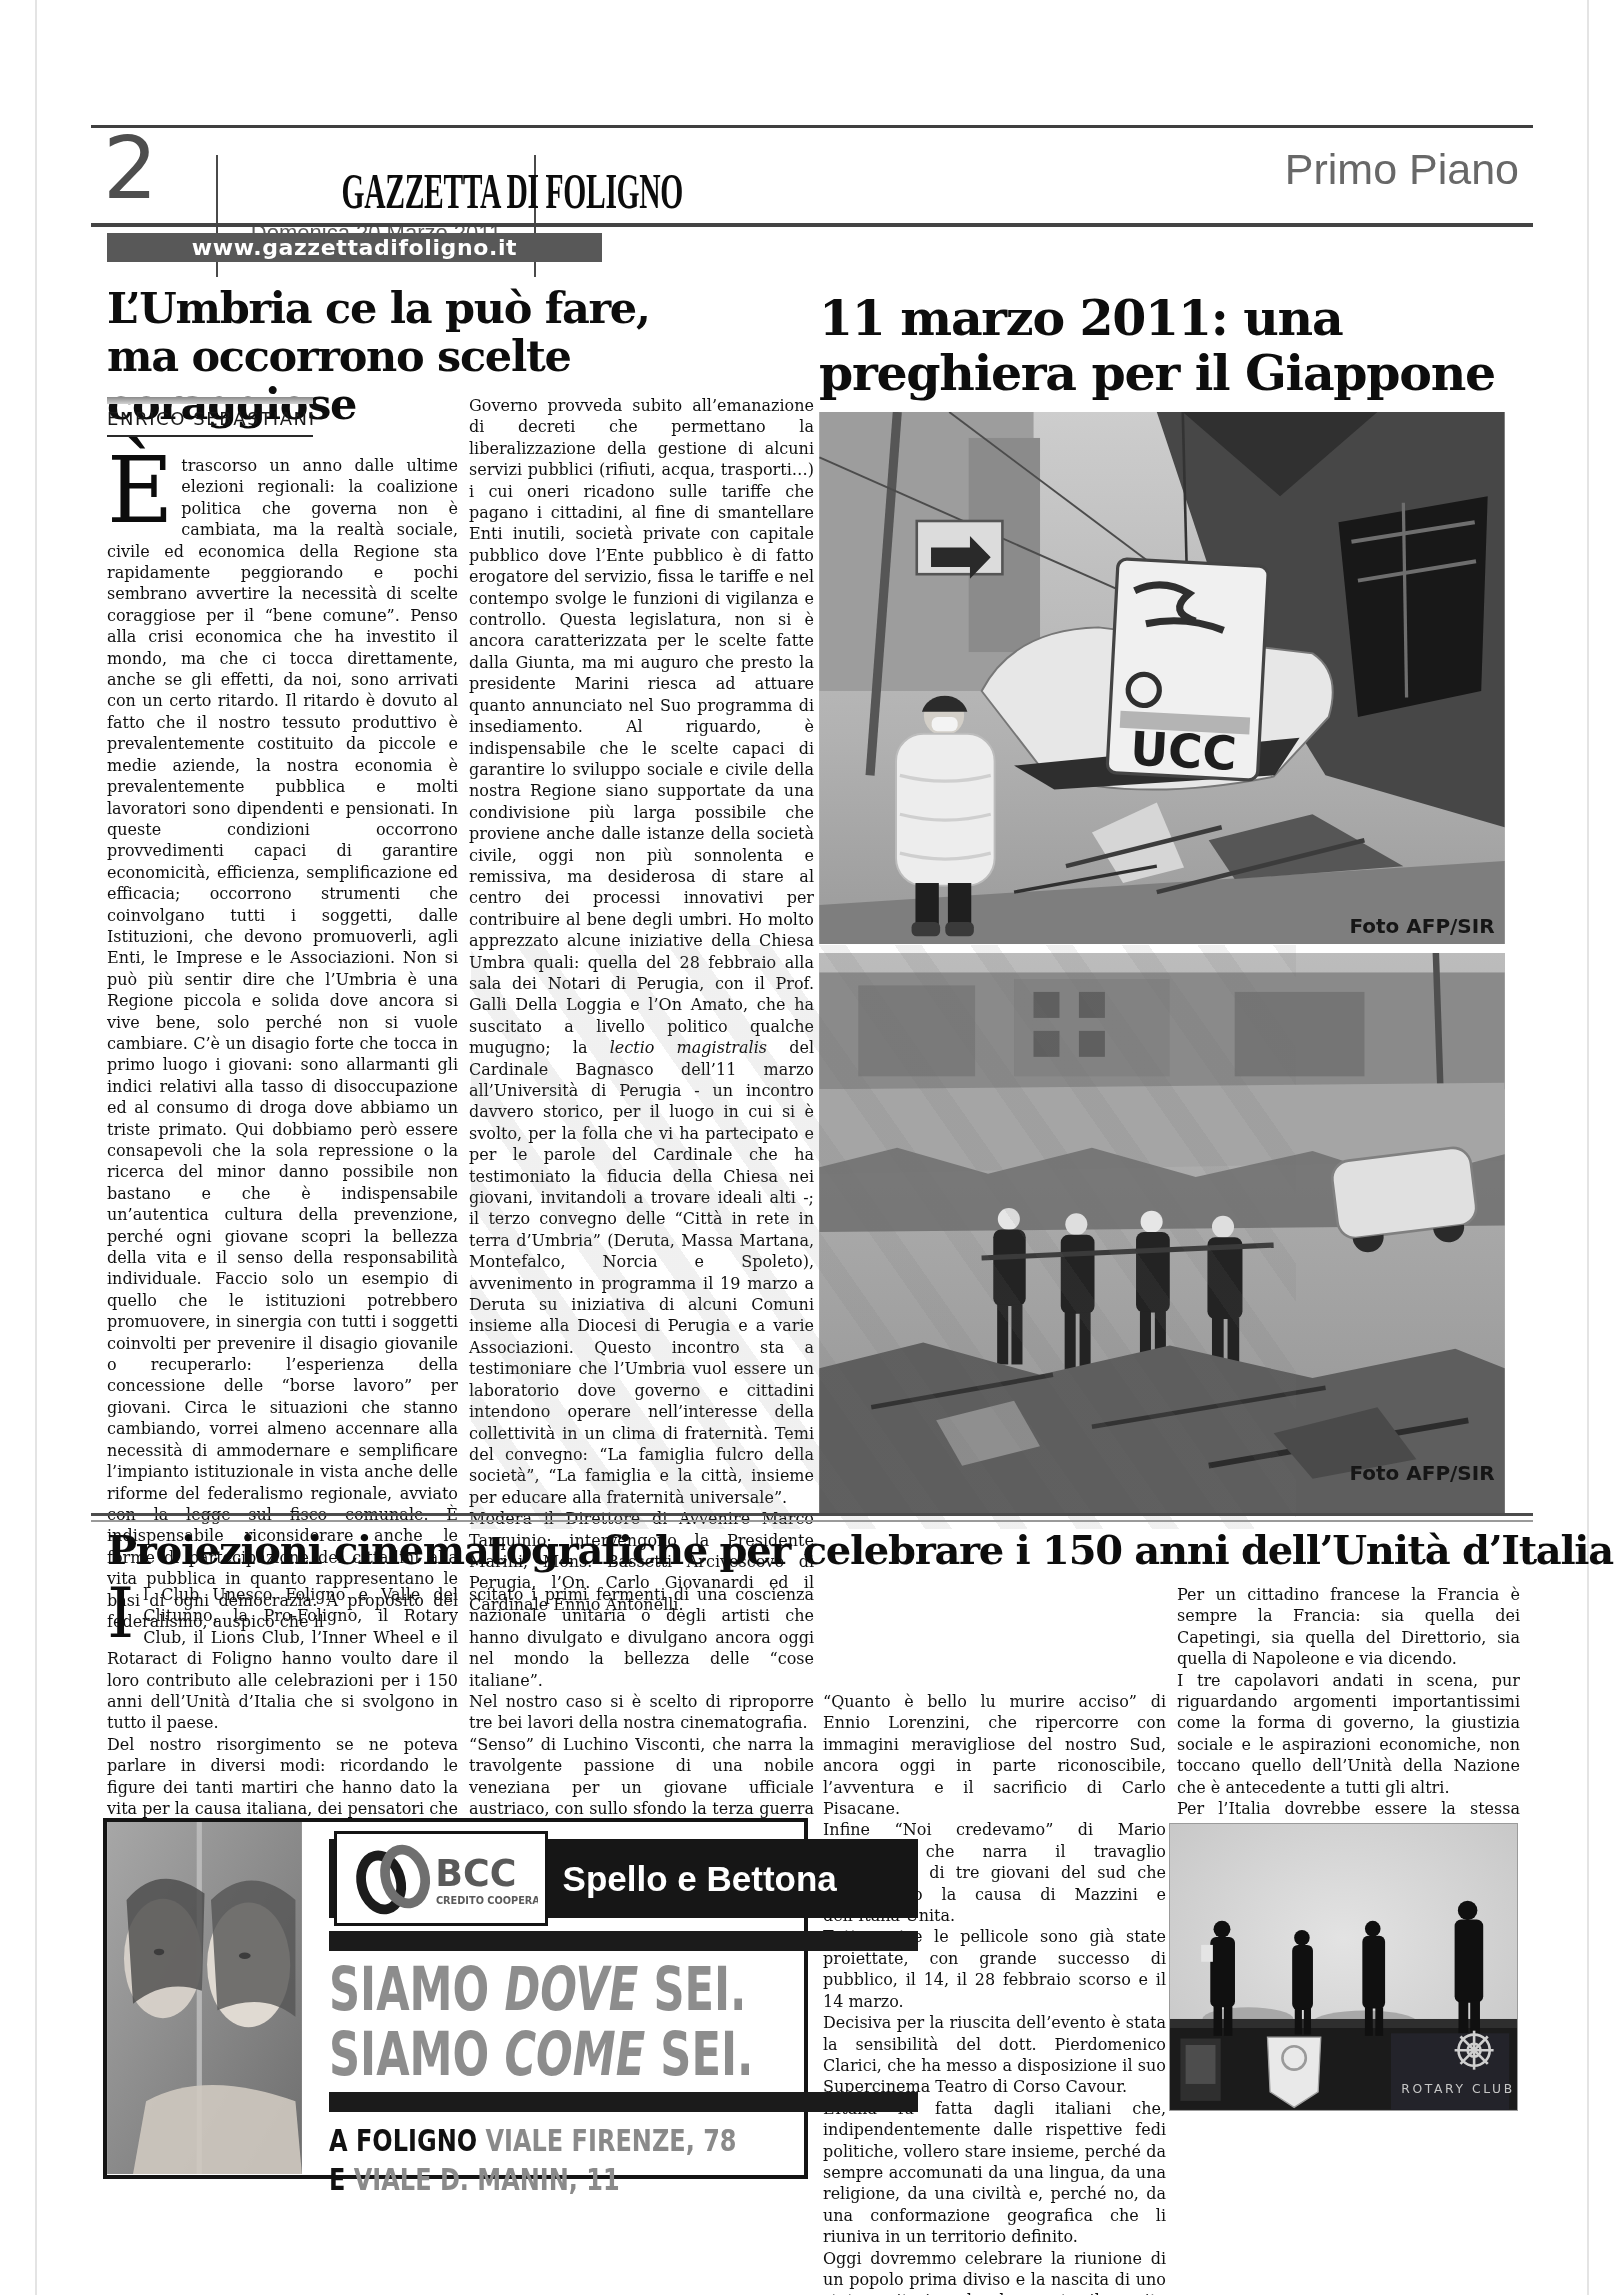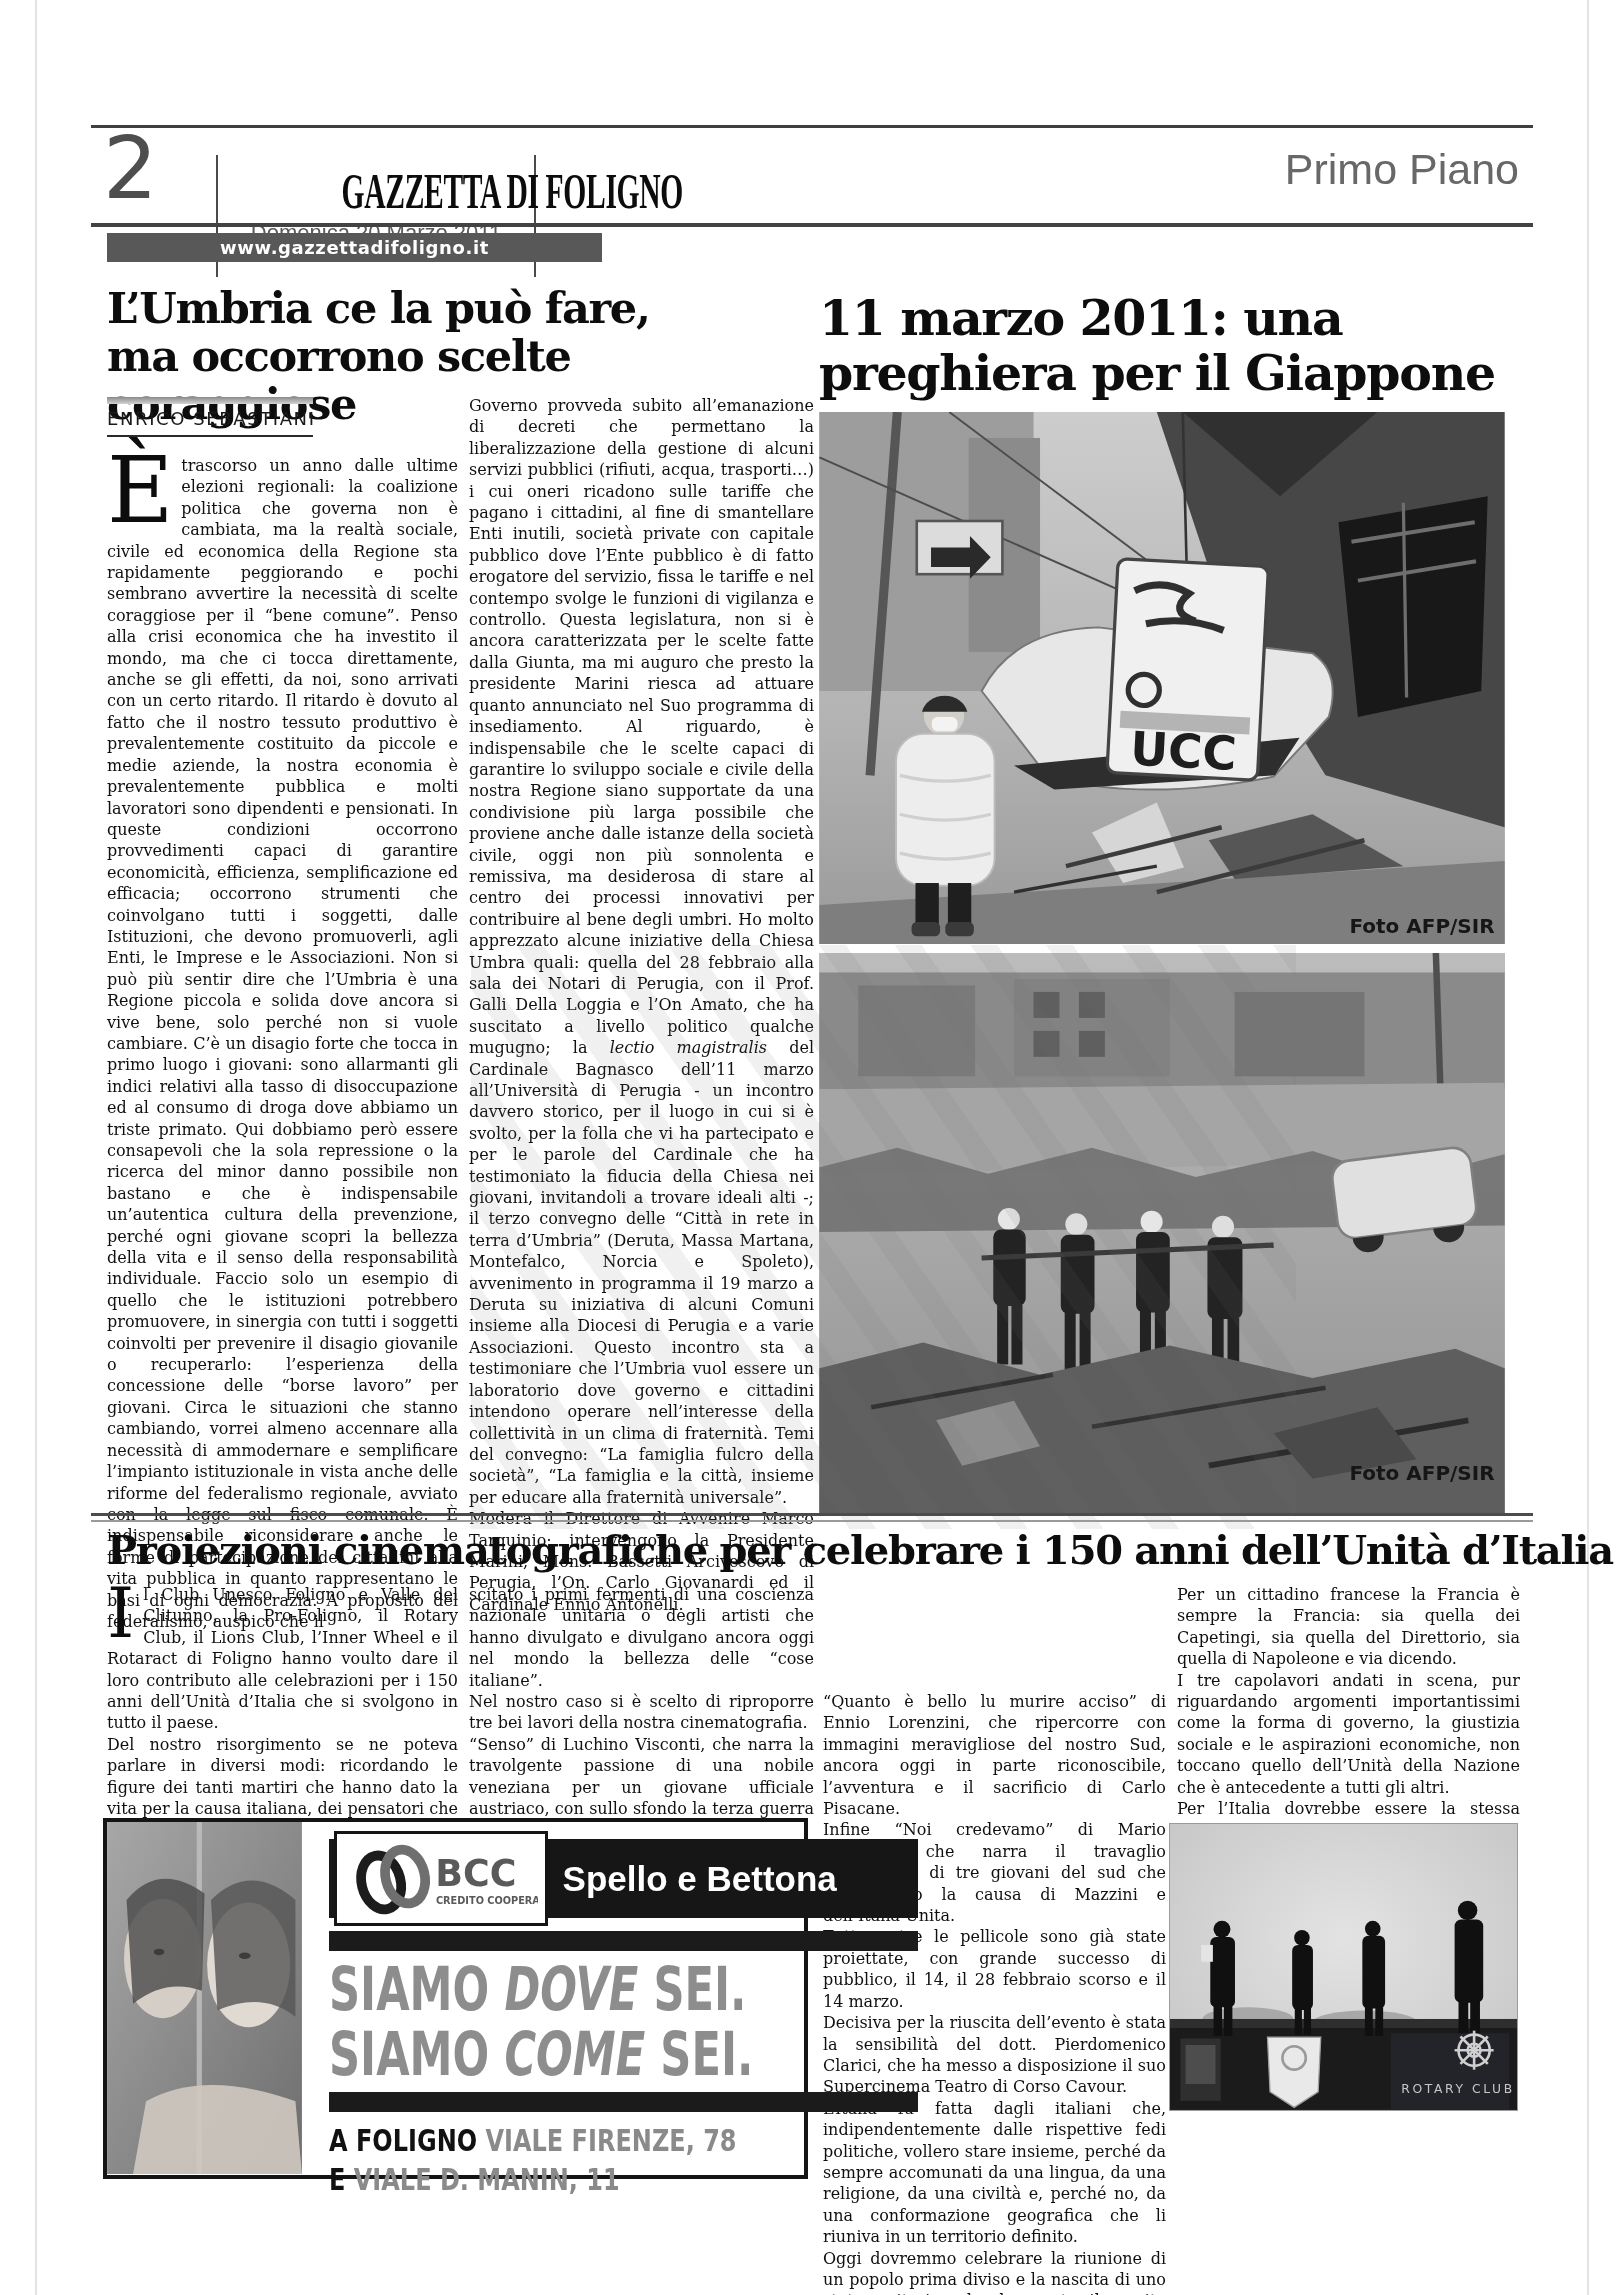--- a/index.html
+++ b/index.html
@@ -14,21 +14,21 @@
   .masthead-box{position:absolute;left:216px;top:155px;width:316px;height:122px;
                 border-left:2.6px solid #4a4a4a;border-right:2.6px solid #4a4a4a;text-align:center;}
   .masthead-title{display:inline-block;margin-top:7.8px;font-family:"Liberation Serif",serif;
                   font-weight:bold;font-size:51px;line-height:56px;white-space:nowrap;
                   transform:scaleX(0.58);transform-origin:center;color:#0c0c0c;letter-spacing:-0.6px;}
   .masthead-date{font-family:"Liberation Sans",sans-serif;font-size:22px;color:#5a5a5a;margin-top:1.3px;}
   .section-label{position:absolute;left:935px;top:145px;width:584px;text-align:right;
                  font-family:"Liberation Sans",sans-serif;font-size:43px;color:#686868;}
   .url-bar{position:absolute;left:107px;top:233px;width:495px;height:29px;background:#585858;
            color:#ffffff;text-align:center;line-height:29px;font-family:"DejaVu Sans",sans-serif;
-           font-weight:bold;font-size:18px;letter-spacing:0.6px;}
+           font-weight:bold;font-size:22px;letter-spacing:0.6px;}
   
   .headline{font-family:"DejaVu Serif",serif;font-weight:bold;color:#0d0d0d;letter-spacing:-1.3px;}
   .bodycol{font-size:16px;line-height:21.4px;text-align:justify;color:#101010;}
   .bodycol p{margin:0;}
   .dropcap{float:left;font-size:91px;line-height:66px;padding:2.6px 7.8px 0 0;color:#0c0c0c;}
   .dropcap.small{font-size:69px;line-height:52px;padding-right:9px;}
   .byline-bar{position:absolute;left:107px;top:397px;width:206px;height:6.5px;
               background:linear-gradient(#8a8a8a,#d2d2d2);}
   .byline{position:absolute;left:107px;top:408px;font-family:"DejaVu Sans",sans-serif;
           font-size:18px;letter-spacing:1.6px;color:#1a1a1a;}

